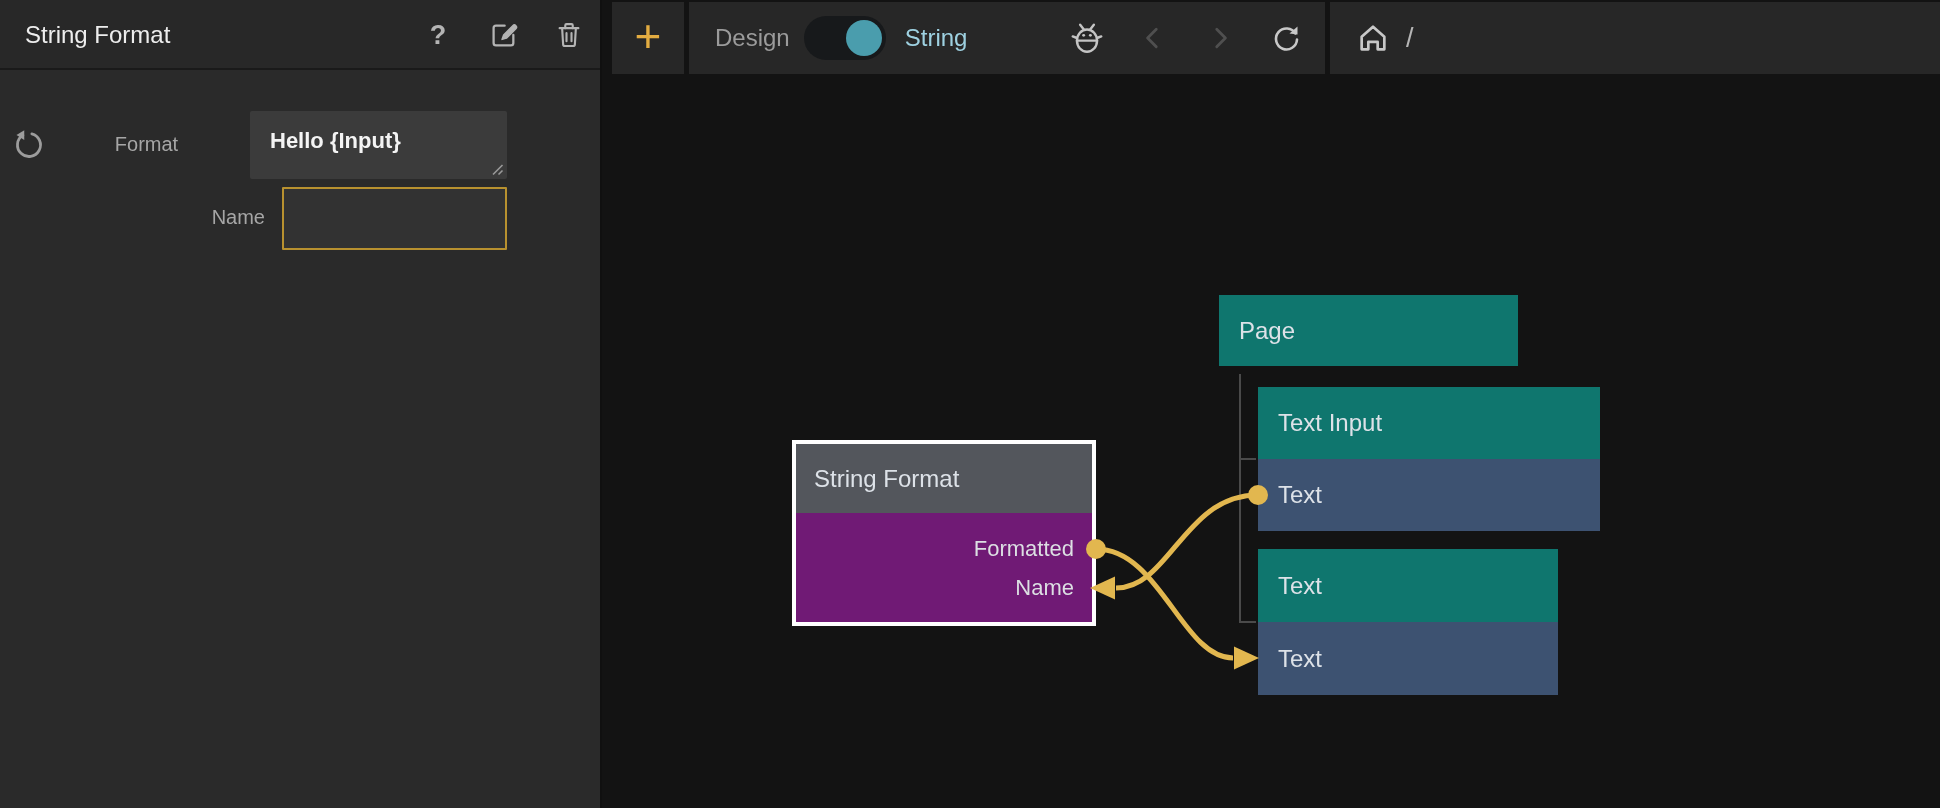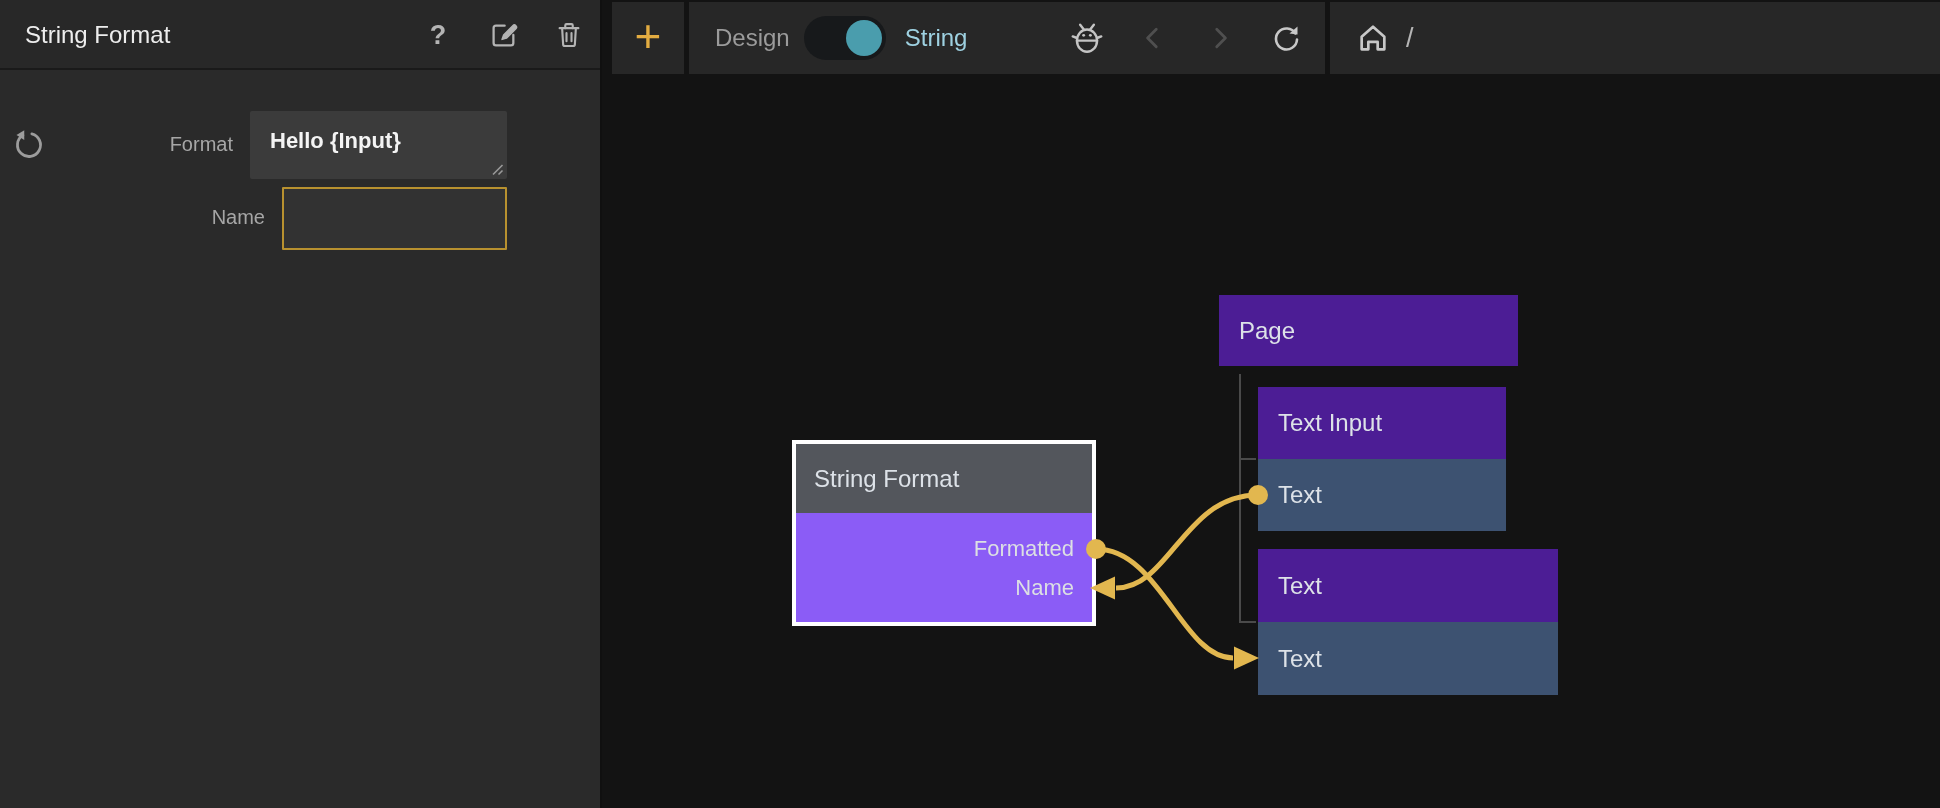--- a/index.html
+++ b/index.html
@@ -46,33 +46,33 @@
   .sec-debug { left:446px; width:277px; padding:0 20px; justify-content:space-between; }
   .tb-icon { width:38px; height:38px; display:flex; align-items:center; justify-content:center;
              cursor:pointer; }
   .sec-url { left:728px; width:610px; padding-left:24px; }
   .slash-label { color:#b5b5b5; font-size:27px; margin-left:14px; }
 
   
   .canvas { position:absolute; left:602px; top:74px; width:1338px; height:734px; background:#131313; }
   .tree-line { position:absolute; background:#4a4a4a; }
   .node { position:absolute; color:#dde2e8; font-size:24px; }
-  .node-header { display:flex; align-items:center; padding-left:20px; background:#4c1d95; }
+  .node-header { display:flex; align-items:center; padding-left:20px; background:#0f766e; }
   .node-row { display:flex; align-items:center; padding-left:20px; background:#3d5271; }
   .node-page { left:617px; top:221px; width:299px; }
   .node-page .node-header { height:71px; }
-  .node-textinput { left:656px; top:313px; width:248px; }
+  .node-textinput { left:656px; top:313px; width:342px; }
   .node-textinput .node-header { height:72px; }
   .node-textinput .node-row { height:72px; }
   .node-text { left:656px; top:475px; width:300px; }
   .node-text .node-header { height:73px; }
   .node-text .node-row { height:73px; }
   .node-sf { left:190px; top:366px; width:304px; height:186px; border:4px solid #ffffff; }
   .sf-header { height:69px; background:#53565c; display:flex; align-items:center; padding-left:18px; }
-  .sf-body { height:109px; background:#8b5cf6; position:relative; }
+  .sf-body { height:109px; background:#701a75; position:relative; }
   .sf-port { position:absolute; right:18px; color:#dcdfe3; font-size:22px; line-height:26px; }
   .sf-port-formatted { top:23px; }
   .sf-port-name { top:62px; }
   .wires { position:absolute; left:0; top:0; width:1338px; height:734px; pointer-events:none; }
 </style>
 </head>
 <body>
 
 <div class="sidebar">
   <div class="sidebar-header">
@@ -96,21 +96,21 @@
     </div>
   </div>
 
   <div class="reset-btn">
     <svg width="32" height="32" viewBox="0 0 30 30" fill="none" stroke="#9c9c9c" stroke-width="2.6" stroke-linecap="round">
       <path d="M10.2 5.8 A 10.8 10.8 0 1 0 18.6 4.5"></path>
       <polygon points="11.5,1.2 11.5,10.2 4.2,5.7" fill="#9c9c9c" stroke="none"></polygon>
     </svg>
   </div>
 
-  <div class="prop-label" style="left:60px; top:133px; width:173px;">Format</div>
+  <div class="prop-label" style="left:60px; top:133px; width:173px;text-align:center;">Format</div>
   <div class="format-box">
     <span>Hello {Input}</span>
     <svg class="resize-handle" width="15" height="15" viewBox="0 0 15 15" stroke="#9a9a9a" stroke-width="1.6">
       <line x1="4" y1="13.5" x2="13.5" y2="4"></line>
       <line x1="9.5" y1="13.5" x2="13.5" y2="9.5"></line>
     </svg>
   </div>
 
   <div class="prop-label" style="left:60px; top:206px; width:205px;">Name</div>
   <input class="name-input" type="text" value="" style="">

